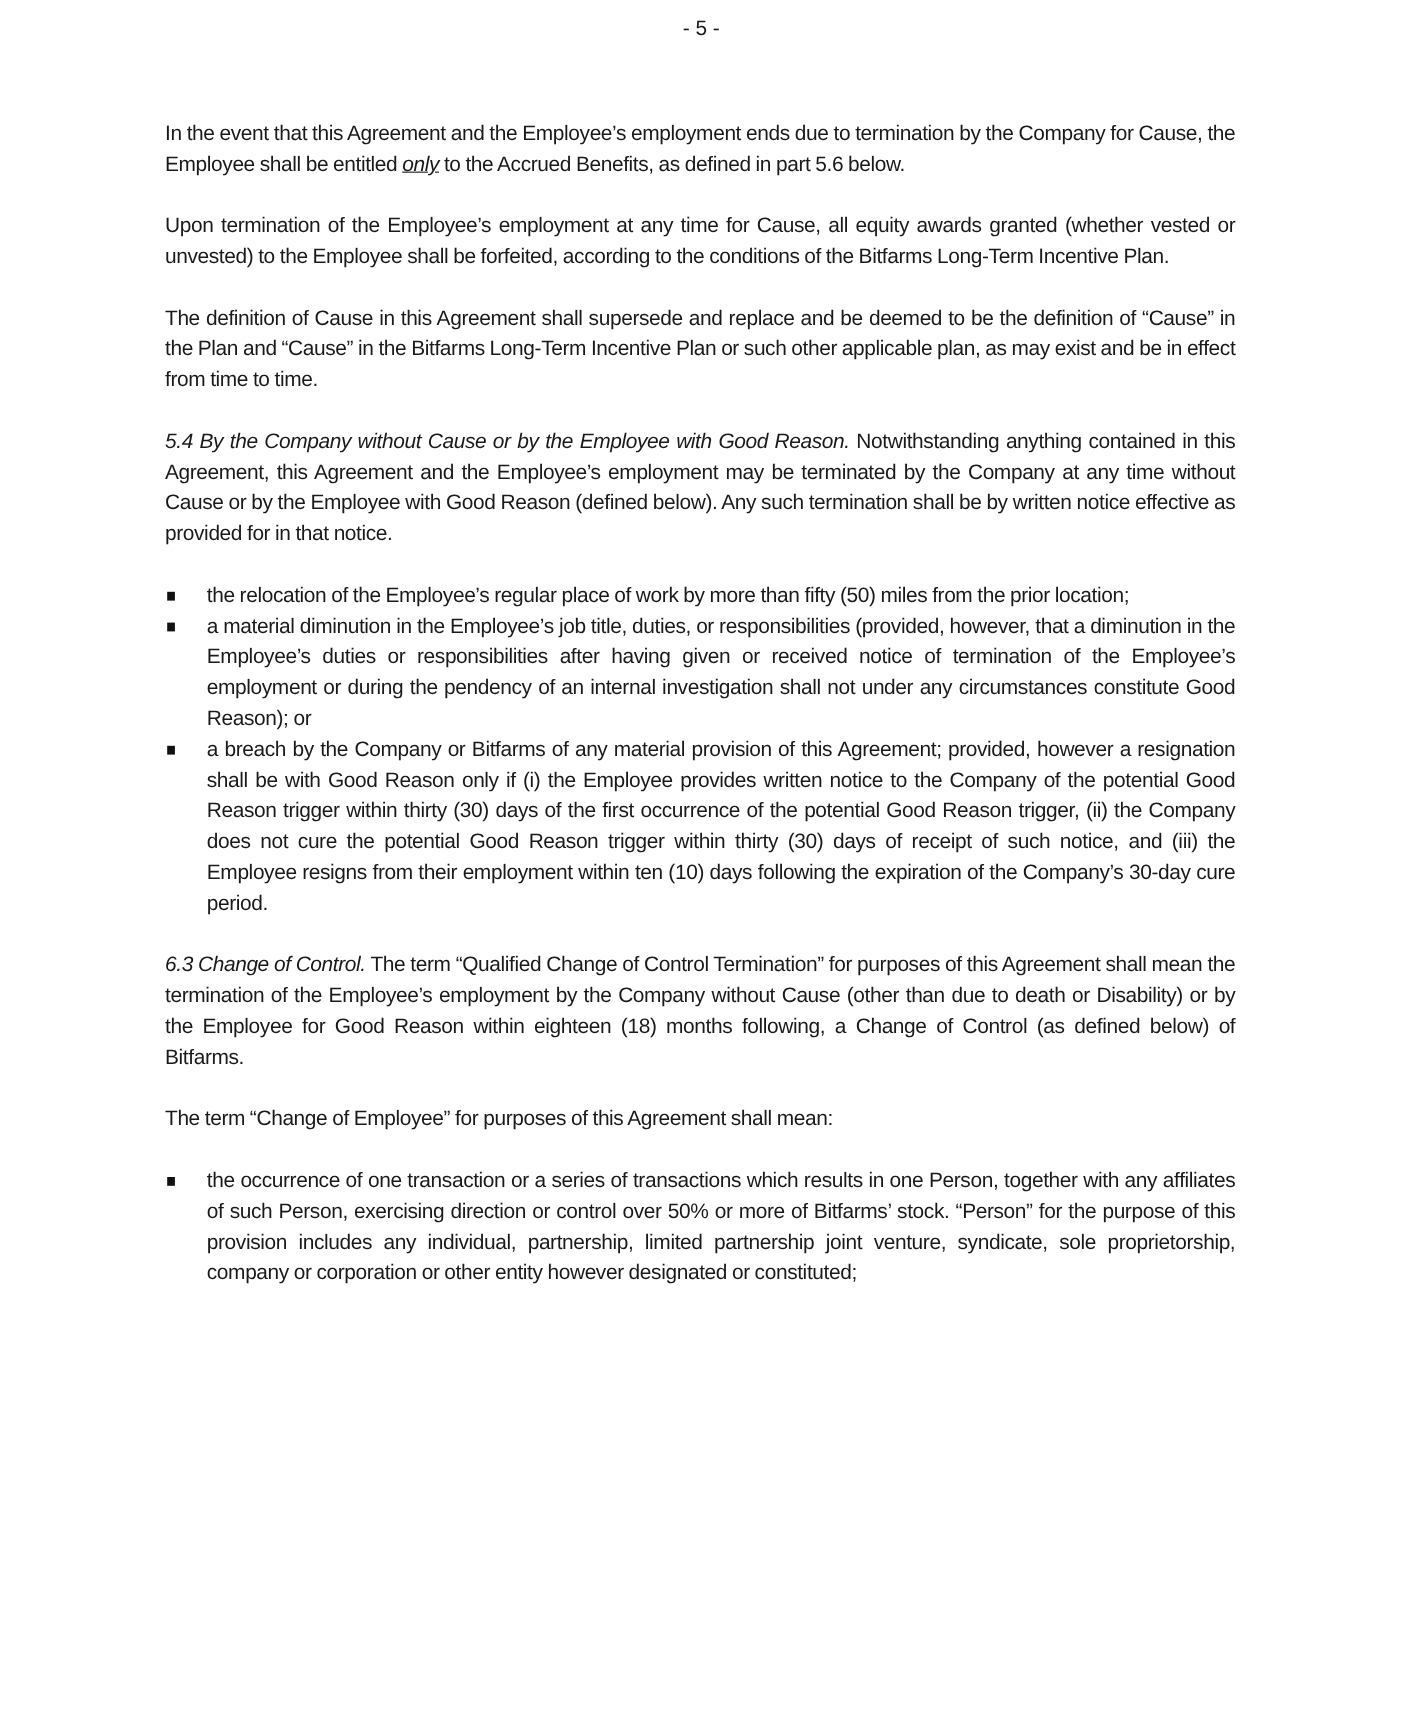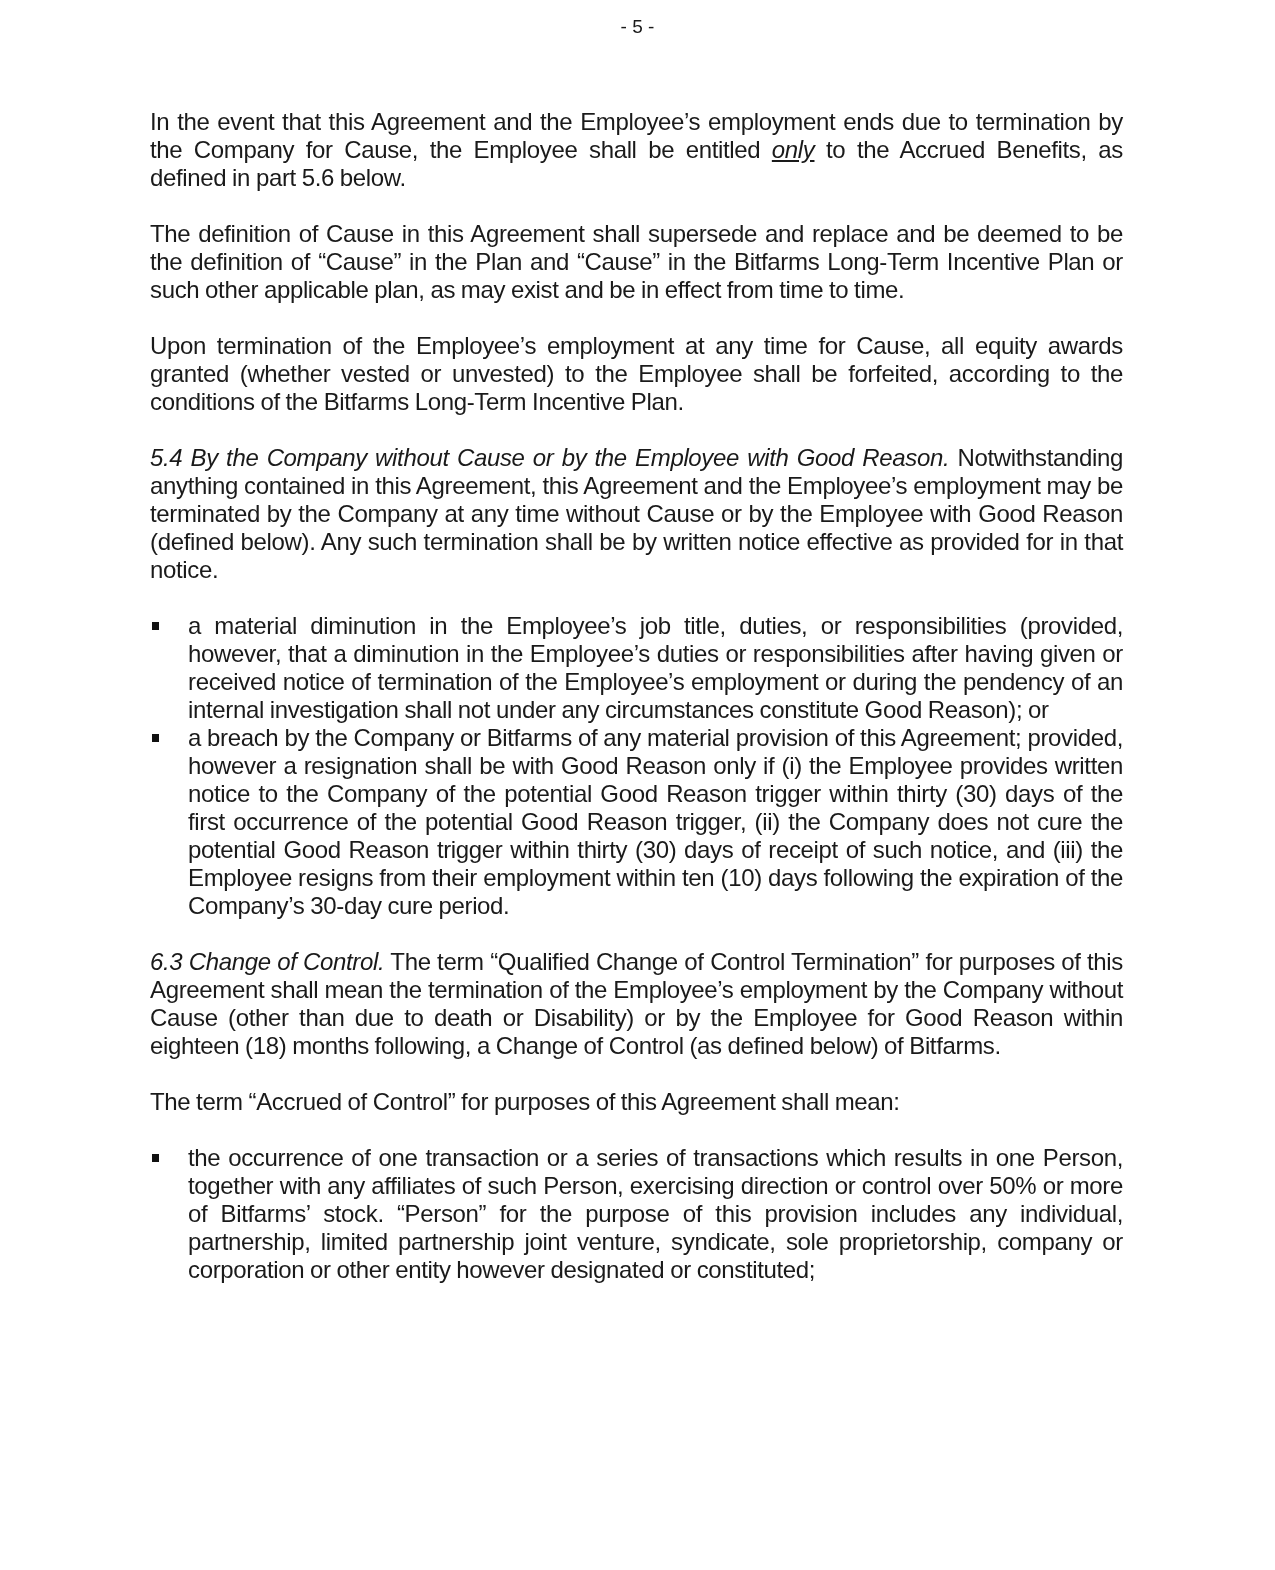--- a/index.html
+++ b/index.html
@@ -22,21 +22,21 @@
       width: 1275px;
       text-align: center;
       font-size: 19px;
       letter-spacing: 0px;
     }
     .content {
       position: absolute;
       top: 108px;
       left: 150px;
       width: 973px;
-      font-size: 24px;
+      font-size: 19px;
       line-height: 28px;
       letter-spacing: -0.35px;
       word-spacing: -0.5px;
     }
     .para {
       margin: 0 0 28px 0;
       text-align: justify;
       text-align-last: left;
     }
     .italic { font-style: italic; }
@@ -66,46 +66,50 @@
 <body>
 
 <div class="page-number">- 5 -</div>
 
 <div class="content">
 
   <p class="para">
     <span>In the event that this Agreement and the Employee’s employment ends due to termination by the Company for Cause, the Employee shall be entitled </span><span class="underline-italic">only</span><span> to the Accrued Benefits, as defined in part 5.6 below.</span>
   </p>
 
+  <p class="para">Upon termination of the Employee’s employment at any time for Cause, all equity awards granted (whether vested or unvested) to the Employee shall be forfeited, according to the conditions of the Bitfarms Long-Term Incentive Plan.</p>
+
   <p class="para">The definition of Cause in this Agreement shall supersede and replace and be deemed to be the definition of “Cause” in the Plan and “Cause” in the Bitfarms Long-Term Incentive Plan or such other applicable plan, as may exist and be in effect from time to time.</p>
-
-  <p class="para">Upon termination of the Employee’s employment at any time for Cause, all equity awards granted (whether vested or unvested) to the Employee shall be forfeited, according to the conditions of the Bitfarms Long-Term Incentive Plan.</p>
 
   <p class="para">
     <span class="italic">5.4 By the Company without Cause or by the Employee with Good Reason.</span><span> Notwithstanding anything contained in this Agreement, this Agreement and the Employee’s employment may be terminated by the Company at any time without Cause or by the Employee with Good Reason (defined below). Any such termination shall be by written notice effective as provided for in that notice.</span>
   </p>
 
 
   <ul class="bullets">
+    <li>
+      <span class="bullet-icon"></span>
+      <span>the relocation of the Employee’s regular place of work by more than fifty (50) miles from the prior location;</span>
+    </li>
     <li>
       <span class="bullet-icon"></span>
       <span>a material diminution in the Employee’s job title, duties, or responsibilities (provided, however, that a diminution in the Employee’s duties or responsibilities after having given or received notice of termination of the Employee’s employment or during the pendency of an internal investigation shall not under any circumstances constitute Good Reason); or</span>
     </li>
     <li>
       <span class="bullet-icon"></span>
       <span>a breach by the Company or Bitfarms of any material provision of this Agreement; provided, however a resignation shall be with Good Reason only if (i) the Employee provides written notice to the Company of the potential Good Reason trigger within thirty (30) days of the first occurrence of the potential Good Reason trigger, (ii) the Company does not cure the potential Good Reason trigger within thirty (30) days of receipt of such notice, and (iii) the Employee resigns from their employment within ten (10) days following the expiration of the Company’s 30-day cure period.</span>
     </li>
   </ul>
 
 
   <p class="para">
     <span class="italic">6.3 Change of Control.</span><span> The term “Qualified Change of Control Termination” for purposes of this Agreement shall mean the termination of the Employee’s employment by the Company without Cause (other than due to death or Disability) or by the Employee for Good Reason within eighteen (18) months following, a Change of Control (as defined below) of Bitfarms.</span>
   </p>
 
-  <p class="para">The term “Accrued of Control” for purposes of this Agreement shall mean:</p>
+  <p class="para">The term “Change of Employee” for purposes of this Agreement shall mean:</p>
 
   <ul class="bullets">
     <li>
       <span class="bullet-icon"></span>
       <span>the occurrence of one transaction or a series of transactions which results in one Person, together with any affiliates of such Person, exercising direction or control over 50% or more of Bitfarms’ stock. “Person” for the purpose of this provision includes any individual, partnership, limited partnership joint venture, syndicate, sole proprietorship, company or corporation or other entity however designated or constituted;</span>
     </li>
   </ul>
 
 </div>
 

